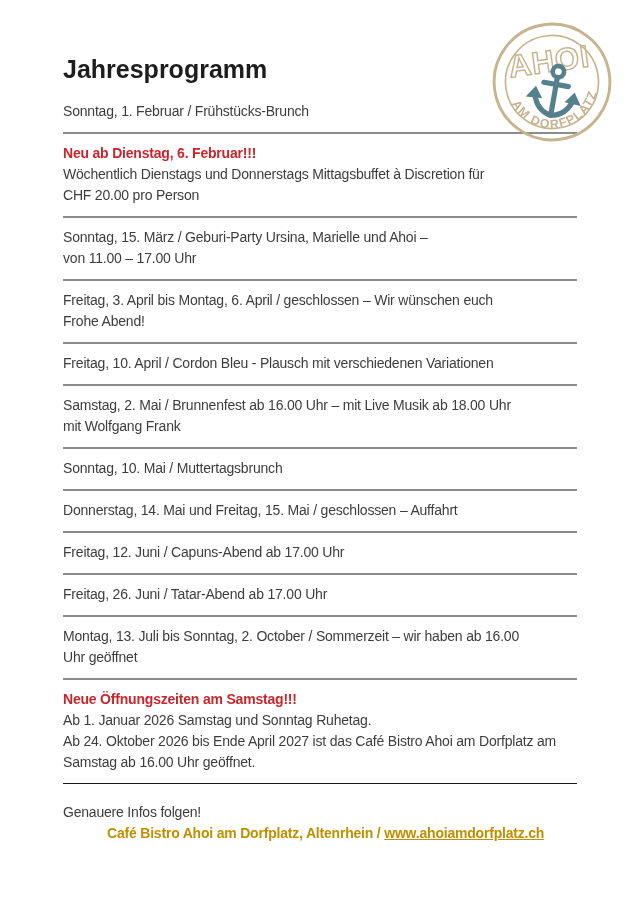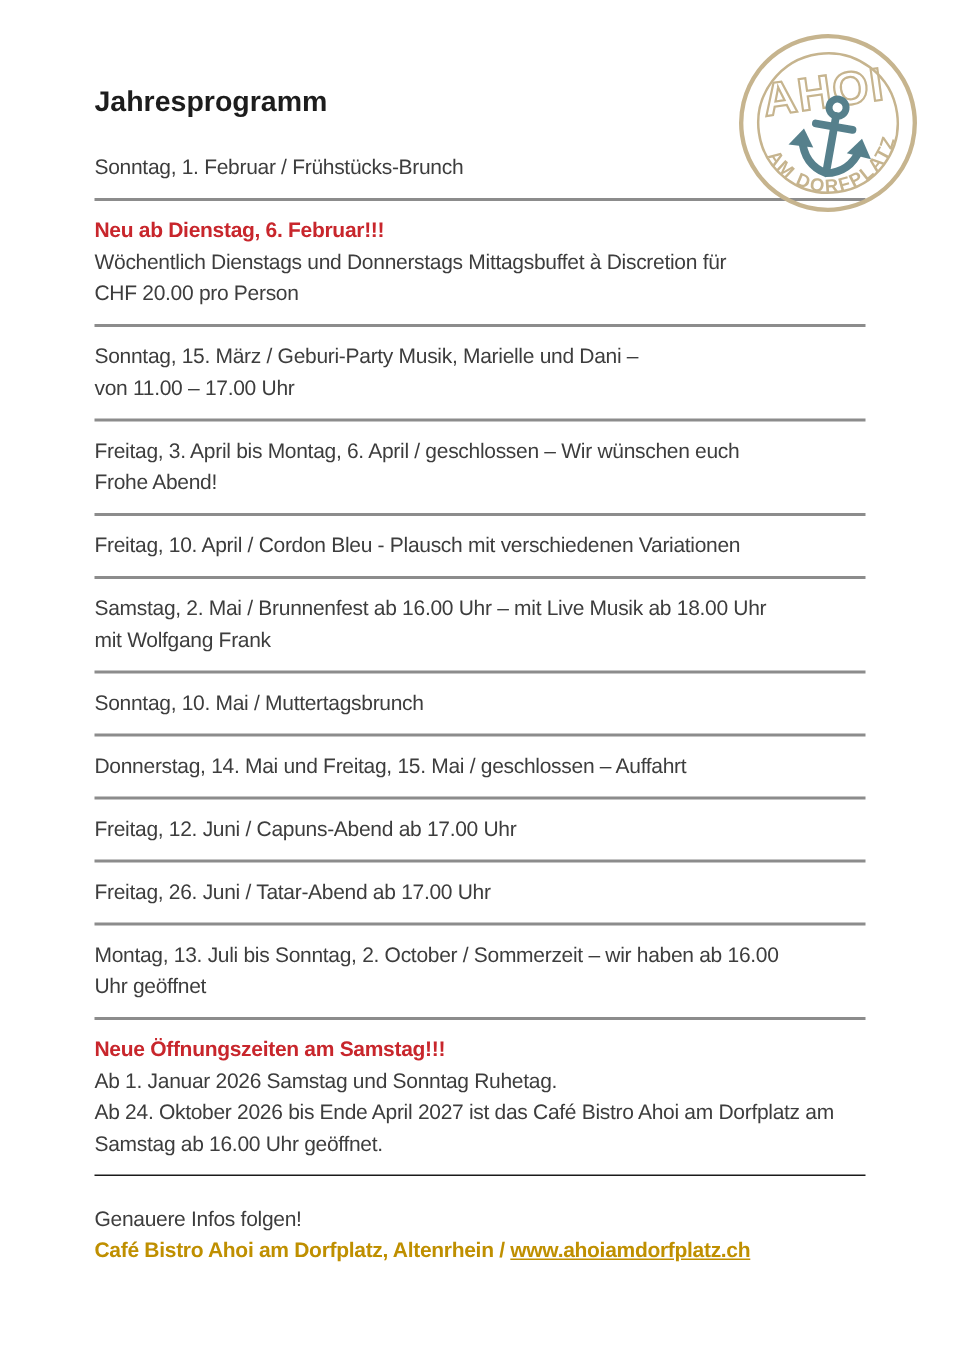--- a/index.html
+++ b/index.html
@@ -23,42 +23,42 @@
     box-sizing:border-box;
     width:640px;height:912px;
     padding:58px 63px 0 63px;
   }
   .logo{
     position:absolute;
     top:20px;right:26px;
     width:124px;height:124px;
   }
   h1{
-    font-size:19px;line-height:22px;
+    font-size:25px;line-height:22px;
     font-weight:700;color:var(--heading);
     margin:0 0 12px 0;
   }
   .sec{
     padding:9px 0 10px 0;
     border-bottom:2px solid var(--divider);
   }
   .sec.black{
     border-bottom:1px solid var(--divider-dark);
   }
   .ln{
     margin:0;
     font-size:14px;line-height:21px;
     letter-spacing:-0.2px;
     white-space:nowrap;
   }
   .seg.bold{font-weight:400;}
   .seg.red{font-weight:700;color:var(--red);}
   .footer{padding-top:18px;}
   .footer .ln{white-space:nowrap;}
-  .gold-line{color:var(--gold);font-weight:700;}
+  .gold-line{color:var(--gold);font-weight:700;margin-left:44px;}
   .site-link{
     color:var(--gold);
     text-decoration:underline;
     cursor:pointer;
   }
 </style>
 </head>
 <body>
 
 <div class="page">
@@ -88,21 +88,21 @@
   <div id="sections">
       <section class="sec">
         <p class="ln"><span class="seg">Sonntag, 1. Februar / </span><span class="seg bold">Frühstücks-Brunch</span></p>
       </section>
       <section class="sec">
         <p class="ln"><span class="seg red">Neu ab Dienstag, 6. Februar!!!</span></p>
         <p class="ln"><span class="seg">Wöchentlich Dienstags und Donnerstags </span><span class="seg bold">Mittagsbuffet à Discretion</span><span class="seg"> für</span></p>
         <p class="ln"><span class="seg">CHF 20.00 pro Person</span></p>
       </section>
       <section class="sec">
-        <p class="ln"><span class="seg">Sonntag, 15. März / </span><span class="seg bold">Geburi-Party Musik, Marielle und Dani</span><span class="seg"> –</span></p>
+        <p class="ln"><span class="seg">Sonntag, 15. März / </span><span class="seg bold">Geburi-Party Ursina, Marielle und Ahoi</span><span class="seg"> –</span></p>
         <p class="ln"><span class="seg">von 11.00 – 17.00 Uhr</span></p>
       </section>
       <section class="sec">
         <p class="ln"><span class="seg">Freitag, 3. April bis Montag, 6. April / </span><span class="seg bold">geschlossen</span><span class="seg"> – Wir wünschen euch</span></p>
         <p class="ln"><span class="seg">Frohe Abend!</span></p>
       </section>
       <section class="sec">
         <p class="ln"><span class="seg">Freitag, 10. April / </span><span class="seg bold">Cordon Bleu - Plausch</span><span class="seg"> mit verschiedenen Variationen</span></p>
       </section>
       <section class="sec">

